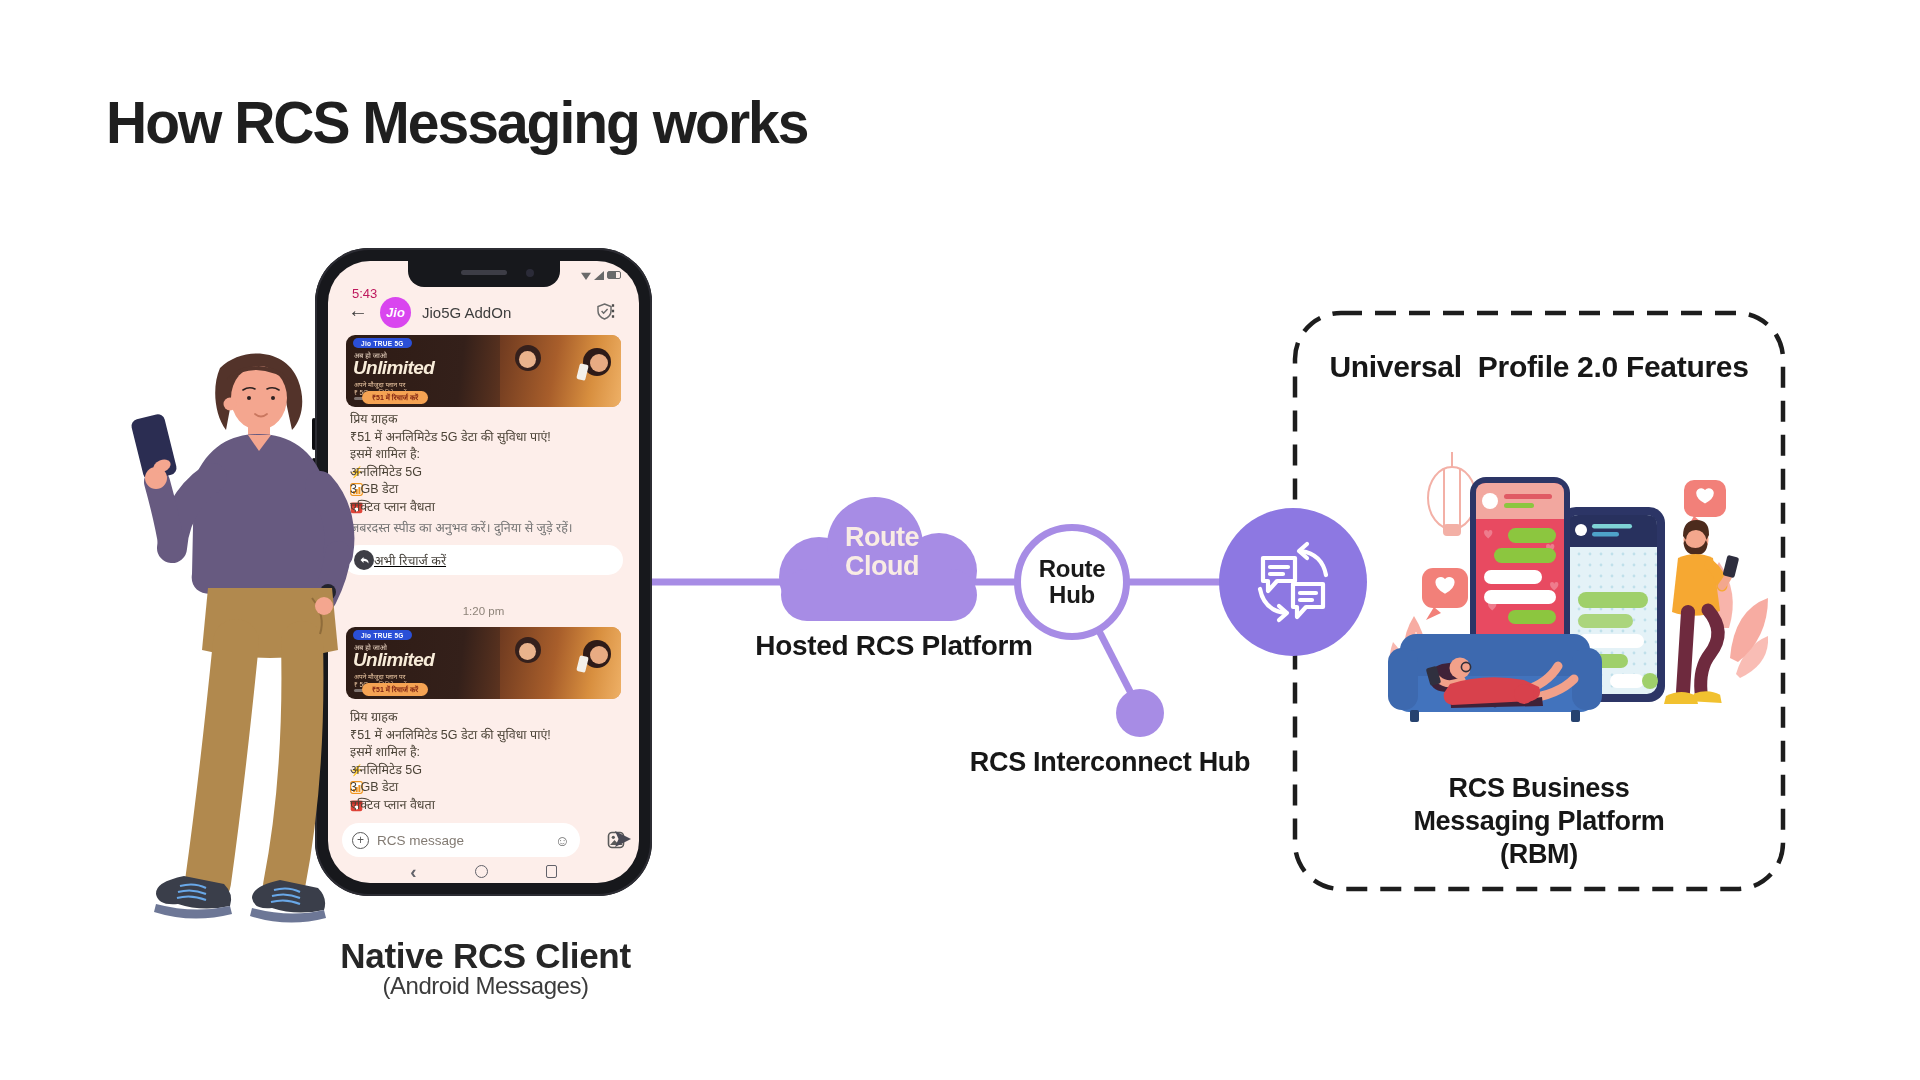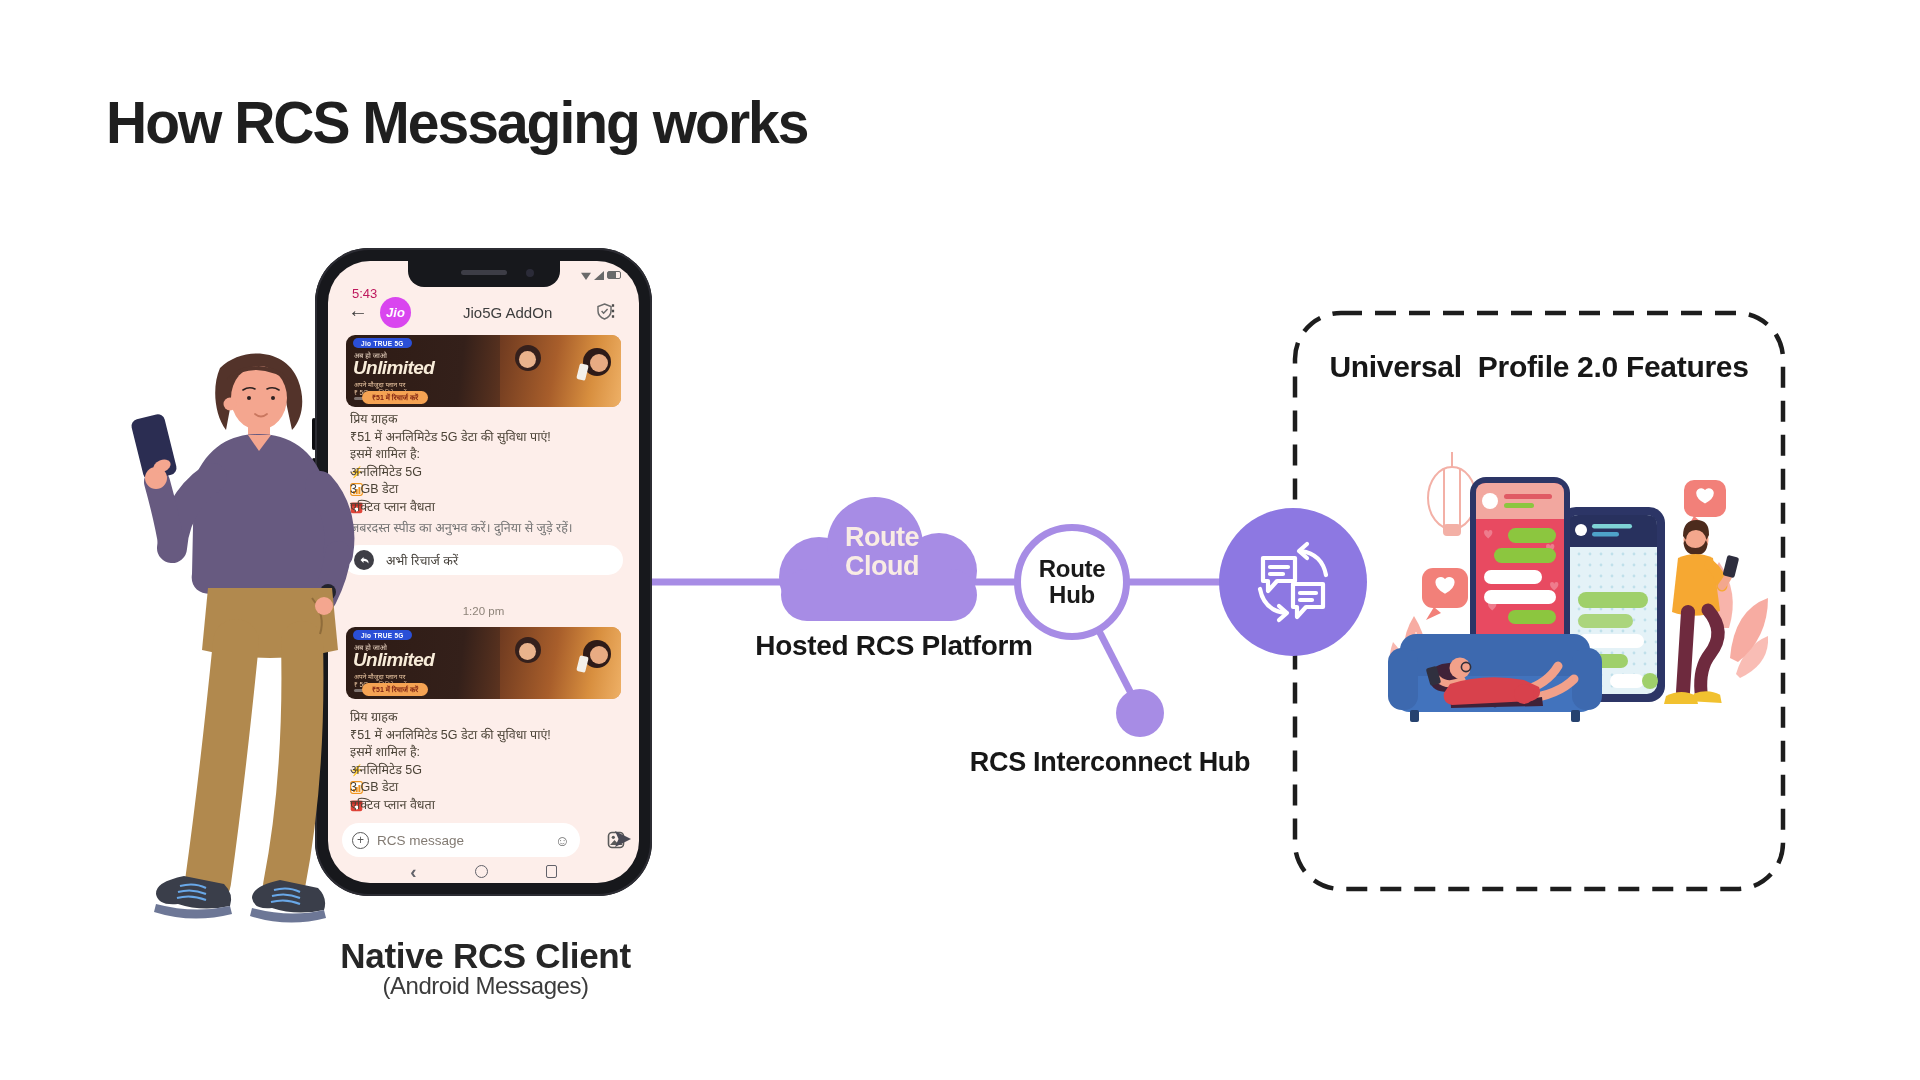--- a/index.html
+++ b/index.html
@@ -27,21 +27,21 @@
   .si-bars{width:10px;height:9px;background:linear-gradient(to top,#6a6a6a 0,#6a6a6a 100%);
            clip-path:polygon(0 100%,100% 0,100% 100%);}
   .si-wifi{width:10px;height:9px;background:#6a6a6a;clip-path:polygon(50% 100%,0 20%,100% 20%);border-radius:2px;}
   .si-batt{width:14px;height:8px;border:1.4px solid #6a6a6a;border-radius:2px;background:
            linear-gradient(to right,#6a6a6a 70%,transparent 70%);}
 
   .app-header{left:0;right:0;top:36px;height:32px;}
   .hdr-back{left:20px;top:2px;font-size:20px;color:#3a3a3a;}
   .jio-badge{left:52px;top:0;width:31px;height:31px;border-radius:50%;background:#d946ef;color:#fff;
              font-size:13px;font-weight:700;font-style:italic;display:flex;align-items:center;justify-content:center;}
-  .app-title{left:94px;top:7px;font-size:15px;font-weight:500;color:#3d3d3d;margin-left:41px;}
+  .app-title{left:94px;top:7px;font-size:15px;font-weight:500;color:#3d3d3d;}
   .hdr-shield{right:42px;top:6px;}
   .hdr-menu{right:18px;top:4px;font-size:16px;color:#4a4a4a;font-weight:700;}
 
   .banner{left:18px;width:275px;height:72px;border-radius:9px;overflow:hidden;
           background:linear-gradient(97deg,#2d1b15 0%,#34201a 42%,#6e3c22 64%,#b86c2f 82%,#e09a4e 100%);}
   .banner.b1{top:74px;} .banner.b2{top:366px;}
   .banner *{position:absolute;}
   .bn-badge{top:3px;left:7px;background:#2a4fd7;color:#fff;font-size:6.5px;font-weight:700;
             padding:1.5px 8px;border-radius:7px;letter-spacing:.3px;}
   .bn-tag{top:16px;left:8px;font-size:7px;color:#f3ddc9;}
@@ -61,21 +61,21 @@
   .bn-ph{right:28%;top:40%;width:9px;height:16px;border-radius:2px;background:#f3f0ea;transform:rotate(14deg);}
 
   .msg{left:22px;width:272px;color:#4b4337;font-size:12.5px;line-height:17.5px;}
   .msg1{top:150px;} .msg2{top:448px;}
   .msg div{position:static;}
   .feat{display:flex;align-items:center;gap:6px;height:17.5px;}
   .ic-bolt{font-size:11px;color:#f2a412;width:13px;text-align:center;}
   .ic-svg{width:13px;height:13px;display:inline-block;}
   .closing{left:22px;top:258px;width:285px;font-size:12.5px;color:#737373;white-space:nowrap;}
   .chip{top:284px;left:16px;width:279px;height:30px;background:#ffffff;border-radius:16px;
-        display:flex;align-items:center;gap:12px;padding-left:10px;}
+        display:flex;align-items:center;padding-left:10px;text-decoration:underline;}
   .chip span{position:static;}
   .chip-ic{width:20px;height:20px;border-radius:50%;background:#3e3e46;display:flex;align-items:center;justify-content:center;}
   .chip-label{font-size:12.5px;color:#45403a;}
   .timestamp{top:344px;left:0;right:0;text-align:center;font-size:11.5px;color:#8d8379;}
 
   .composer{top:562px;left:14px;width:238px;height:34px;background:#fff;border-radius:17px;
             display:flex;align-items:center;gap:8px;padding:0 10px;}
   .composer span{position:static;}
   .plus-ic{width:17px;height:17px;border:1.6px solid #5a5a5a;border-radius:50%;display:flex;
            align-items:center;justify-content:center;font-size:12px;color:#5a5a5a;flex:none;line-height:1;}
@@ -173,20 +173,25 @@
         <path d="M36 75 q-21 -3 -25 -24"></path>
         <polyline points="30 82 38 75 30 68"></polyline>
       </g>
     </svg>
   </div>
 
   <svg class="dashed-box-svg" width="494" height="582">
     <rect x="3" y="3" width="488" height="576" rx="46" fill="none" stroke="#1d1d1d" stroke-width="4.5" stroke-dasharray="21 13"></rect>
   </svg>
   <div class="diagram-label universal-title">Universal  Profile 2.0 Features</div>
+  <div class="diagram-label rbm-label">
+    <div>RCS Business</div>
+    <div>Messaging Platform</div>
+    <div>(RBM)</div>
+  </div>
 
   <svg class="illus" width="390" height="300" viewBox="0 0 390 300">
     <defs>
       <pattern id="dots" width="11" height="11" patternUnits="userSpaceOnUse">
         <circle cx="3" cy="3" r="1.4" fill="#bfe0ea"></circle>
       </pattern>
       <path id="h" d="M0 2 a2.1 2.1 0 0 1 4.2 0 a2.1 2.1 0 0 1 4.2 0 q0 3.4 -4.2 6.4 q-4.2 -3 -4.2 -6.4 z" fill="rgba(255,255,255,.28)"></path>
     </defs>
 
     <g stroke="#f3b0a6" stroke-width="2" fill="none">

